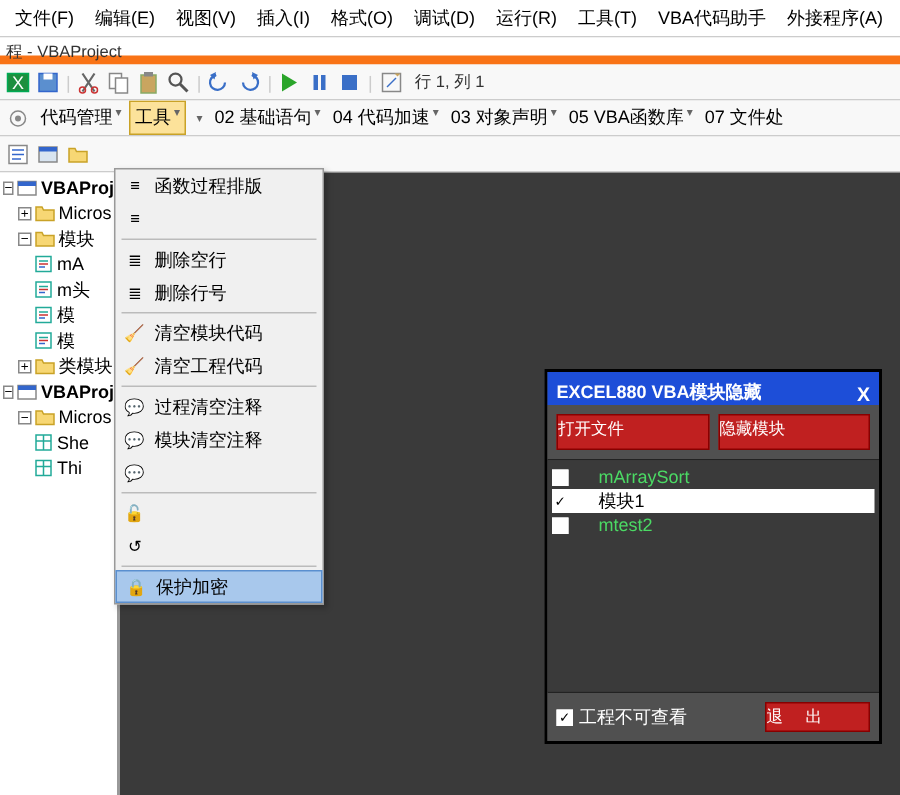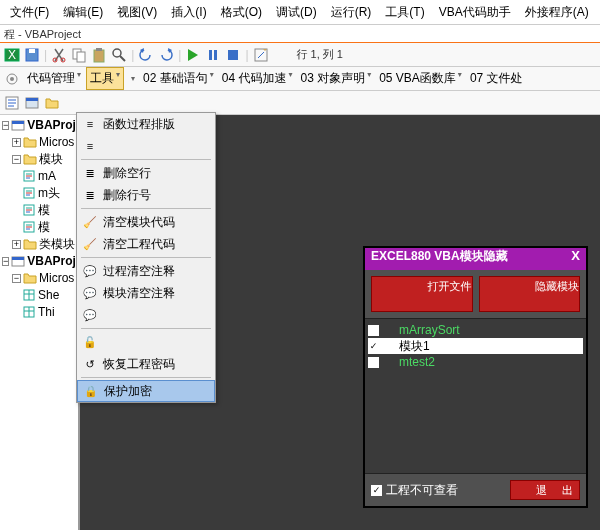--- a/index.html
+++ b/index.html
@@ -1,22 +1,22 @@
 <!DOCTYPE html>
 <html><head>
 <meta charset="utf-8">
 <style>
 *{margin:0;padding:0;box-sizing:border-box;font-family:SimSun,"Microsoft YaHei",sans-serif;font-size:12px}
 body{width:600px;height:530px;background:#f0f0f0;position:relative;overflow:hidden}
 .menubar{height:22px;background:#fff;border-bottom:1px solid #ccc;display:flex;align-items:center;padding:12px 4px;gap:2px}
 .menubar span{padding:2px 6px;cursor:pointer}
-.titlebar{height:18px;background:#fff;border-bottom:1px solid #f97316;font-size:11px;padding:2px 4px;color:#333}
+.titlebar{height:18px;background:#fff;border-bottom:6px solid #f97316;font-size:11px;padding:2px 4px;color:#333}
 .toolbar1{height:24px;background:#f8f8f8;border-bottom:1px solid #ccc;display:flex;align-items:center;gap:4px;padding:0 4px}
 .icon16{width:16px;height:16px;display:inline-block}
-.status{font-size:11px;color:#333;margin-left:24px}
+.status{font-size:11px;color:#333;margin-left:4px}
 .toolbar2{height:24px;background:#f8f8f8;border-bottom:1px solid #ccc;display:flex;align-items:center;gap:2px;padding:0 2px;font-size:11px;white-space:nowrap;overflow:hidden}
 .toolbar2 .tb-item{padding:2px 3px;cursor:pointer;display:flex;}
 .toolbar2 .tb-item.highlight{background:#fce29a;border:1px solid #c9a227}
 .dd{font-size:8px;color:#666;margin-left:2px}
 .toolbar3{height:24px;background:#f8f8f8;border-bottom:1px solid #ccc;display:flex;align-items:center;gap:4px;padding:0 4px}
 .content{display:flex;height:calc(530px - 22px - 18px - 24px - 24px - 24px)}
 .sidebar{width:80px;background:#fff;border-right:2px solid #999;overflow:hidden;position:relative}
 .tree{font-size:11px;padding:2px;line-height:16px}
 .tree .node{display:flex;align-items:center;white-space:nowrap;margin-bottom:1px}
 .tree .sq{width:9px;height:9px;border:1px solid #888;display:inline-block;text-align:center;line-height:7px;font-size:9px;margin-right:2px;cursor:pointer;background:#fff}
@@ -26,32 +26,32 @@
 .main{flex:1;background:#3a3a3a;position:relative}
 
 .dropdown{position:absolute;left:76px;top:112px;width:140px;background:#f0f0f0;border:1px solid #999;box-shadow:2px 2px 4px rgba(0,0,0,.25);z-index:50}
 .dropdown .item{display:flex;align-items:center;height:22px;padding:0 4px;cursor:pointer}
 .dropdown .item.selected{background:#a8c8ec;border:1px solid #5a8fcf}
 .dropdown .sep{height:1px;background:#bbb;margin:2px 4px}
 .dropdown .ico{width:18px;display:inline-block;text-align:center;font-size:11px;margin-right:4px}
 .dropdown .txt{flex:1;font-size:12px}
 
 .floatwin{position:absolute;left:363px;top:246px;width:225px;border:2px solid #000;background:#505050;z-index:40}
-.fw-title{background:#a21caf;color:#fff;height:22px;display:flex;align-items:flex-start;padding:0 6px;font-size:11px;font-weight:bold;justify-content:space-between}
+.fw-title{background:#1d4ed8;color:#fff;height:22px;display:flex;align-items:flex-end;padding:0 6px;font-size:11px;font-weight:bold;justify-content:space-between}
 .fw-title .x{font-weight:bold;cursor:pointer;font-size:13px}
 .fw-btns{display:flex;gap:6px;padding:6px;background:#505050;border-bottom:1px solid #222}
-.fw-btn{flex:1;height:36px;background:#c02020;color:#fff;border:1px solid #800;text-align:right;line-height:18px;font-size:11px;cursor:pointer}
+.fw-btn{flex:1;height:24px;background:#c02020;color:#fff;border:1px solid #800;text-align:left;line-height:18px;font-size:11px;cursor:pointer}
 .fw-list{background:#3a3a3a;height:154px;padding:3px}
 .fw-row{display:flex;align-items:center;height:16px;color:#4bd964;font-size:11px;gap:20px}
 .fw-row .cb{width:11px;height:11px;border:1px solid #fff;background:#fff;display:inline-block;text-align:center;line-height:9px;font-size:9px;color:#000}
 .fw-row.sel{background:#fff;color:#000}
 .fw-bottom{background:#505050;padding:6px;display:flex;align-items:center;justify-content:space-between;border-top:1px solid #222}
 .fw-bottom .chk{display:flex;align-items:center;gap:4px;color:#fff;font-size:11px}
 .fw-bottom .chk .cb{width:11px;height:11px;border:1px solid #fff;background:#fff;text-align:center;line-height:9px;font-size:9px;color:#000}
-.fw-bottom .exit{width:70px;height:20px;background:#c02020;color:#fff;border:1px solid #800;text-align:right;line-height:18px;font-size:11px;cursor:pointer;letter-spacing:6px}
+.fw-bottom .exit{width:70px;height:20px;background:#c02020;color:#fff;border:1px solid #800;text-align:left;line-height:18px;font-size:11px;cursor:pointer;letter-spacing:6px}
 
 svg{display:block}
 </style>
 </head>
 <body>
 
 <div class="menubar">
   <span>文件(F)</span>
   <span>编辑(E)</span>
   <span>视图(V)</span>
@@ -372,21 +372,20 @@
     </div>
   <div class="item">
       <span class="ico">💬</span>
     </div>
   <div class="sep"></div>
   <div class="item">
       <span class="ico">🔓</span>
     </div>
   <div class="item">
       <span class="ico">↺</span>
-      <span class="txt">恢复工程密码</span>
     </div>
   <div class="sep"></div>
   <div class="item selected">
       <span class="ico">🔒</span>
       <span class="txt">保护加密</span>
     </div>
 </div>
 
 <div class="floatwin">
   <div class="fw-title">

